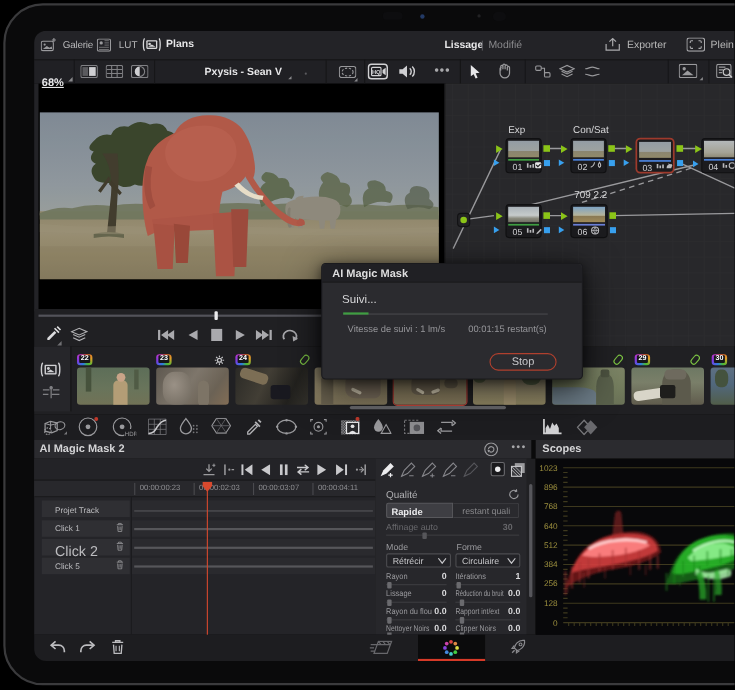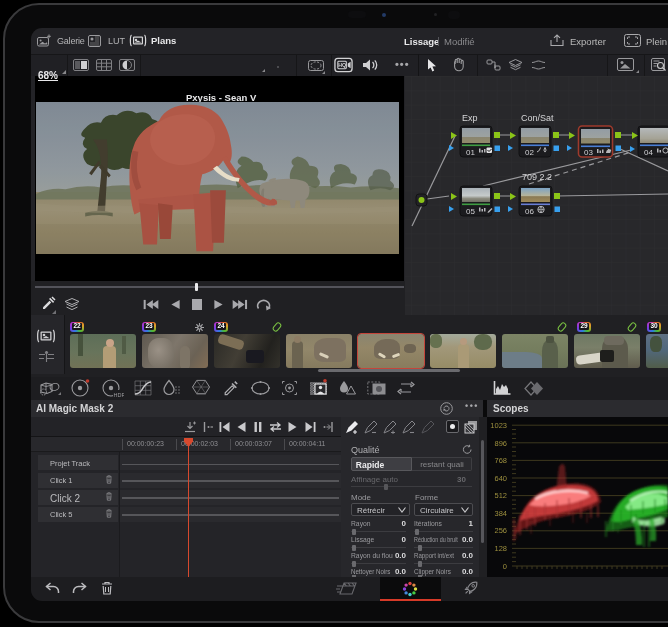--- a/index.html
+++ b/index.html
@@ -94,21 +94,21 @@
     <svg class="abs" style="left:96px;top:59px;" width="16" height="12" viewBox="0 0 16 12">
       <rect x="0.5" y="0.5" width="15" height="11" rx="1.5" fill="none" stroke="#808084"></rect>
       <path d="M5.5 1v10M10.5 1v10M1 4.2h14M1 7.8h14" stroke="#808084" stroke-width="1"></path>
     </svg>
     <svg class="abs" style="left:119px;top:59px;" width="16" height="12" viewBox="0 0 16 12">
       <rect x="0.5" y="0.5" width="15" height="11" rx="1.5" fill="none" stroke="#808084"></rect>
       <path d="M8 1.5 a4.5 4.5 0 0 0 0 9 Z" fill="#cfcfd2"></path>
       <path d="M8 1.5 a4.5 4.5 0 0 1 0 9" fill="none" stroke="#808084"></path>
     </svg>
     <div class="abs" style="left:140px;top:54px;width:1px;height:22px;background:#161618;"></div>
-    <div class="txt w" style="left:186px;top:60px;font-size:9.5px;font-weight:bold;margin-top:32px;">Pxysis - Sean V</div>
+    <div class="txt w" style="left:186px;top:60px;font-size:9.5px;font-weight:bold;">Pxysis - Sean V</div>
     <div class="abs" style="left:262px;top:69px;width:0;height:0;border-left:3.5px solid transparent;border-bottom:3.5px solid #88888b;"></div>
     <div class="abs" style="left:296px;top:54px;width:1px;height:22px;background:#161618;"></div>
     <div class="abs" style="left:277px;top:66px;width:2px;height:2px;border-radius:50%;background:#5a5a5e;"></div>
     <svg class="abs" style="left:308px;top:60px;" width="16" height="11" viewBox="0 0 16 11">
       <rect x="0.5" y="0.5" width="15" height="10" rx="2" fill="none" stroke="#98989b"></rect>
       <ellipse cx="8" cy="5.5" rx="5" ry="3.6" fill="none" stroke="#98989b" stroke-dasharray="2 1.5"></ellipse>
     </svg>
     <div class="abs" style="left:322px;top:71px;width:0;height:0;border-left:3.5px solid transparent;border-bottom:3.5px solid #88888b;"></div>
     <div class="abs" style="left:331px;top:54px;width:1px;height:22px;background:#161618;"></div>
     <svg class="abs" style="left:334px;top:57px;" width="19" height="16" viewBox="0 0 20 16">
@@ -645,21 +645,21 @@
     <div class="abs" style="left:38px;top:455px;width:80px;height:15px;background:#2f2f33;"></div>
     <div class="abs" style="left:38px;top:472.5px;width:80px;height:15px;background:#2f2f33;"></div>
     <div class="abs" style="left:38px;top:489.5px;width:80px;height:15px;background:#2f2f33;"></div>
     <div class="abs" style="left:38px;top:506.5px;width:80px;height:15px;background:#2f2f33;"></div>
     <div class="abs" style="left:120px;top:455px;width:221px;height:15px;background:#2a2a2e;"></div>
     <div class="abs" style="left:120px;top:472.5px;width:221px;height:15px;background:#2a2a2e;"></div>
     <div class="abs" style="left:120px;top:489.5px;width:221px;height:15px;background:#2a2a2e;"></div>
     <div class="abs" style="left:120px;top:506.5px;width:221px;height:15px;background:#2a2a2e;"></div>
     <div class="txt" style="left:50px;top:458.5px;font-size:7.5px;color:#bcbcbf;">Projet Track</div>
     <div class="txt" style="left:50px;top:476px;font-size:7.5px;color:#bcbcbf;">Click 1</div>
-    <div class="txt" style="left:50px;top:493px;font-size:10px;color:#bcbcbf;">Click 2</div>
+    <div class="txt" style="left:50px;top:493px;font-size:13px;color:#bcbcbf;">Click 2</div>
     <div class="txt" style="left:50px;top:510px;font-size:7.5px;color:#bcbcbf;">Click 5</div>
     <svg class="abs" style="left:105px;top:475px;" width="8" height="9" viewBox="0 0 9 11">
         <path d="M1 2.5 h7 M3 2.5 V1 h3 v1.5 M2 4 l0.5 6 h4 l0.5 -6" fill="none" stroke="#8e8e92"></path>
         <path d="M3.6 4.5 v4 M5.4 4.5 v4" stroke="#8e8e92" stroke-width="0.8"></path>
       </svg>
     <svg class="abs" style="left:105px;top:492px;" width="8" height="9" viewBox="0 0 9 11">
         <path d="M1 2.5 h7 M3 2.5 V1 h3 v1.5 M2 4 l0.5 6 h4 l0.5 -6" fill="none" stroke="#8e8e92"></path>
         <path d="M3.6 4.5 v4 M5.4 4.5 v4" stroke="#8e8e92" stroke-width="0.8"></path>
       </svg>
     <svg class="abs" style="left:105px;top:509px;" width="8" height="9" viewBox="0 0 9 11">
@@ -823,14 +823,26 @@
       <circle cx="2.5" cy="8" r="1.7" fill="#84d"></circle>
       <circle cx="4.1" cy="4.1" r="1.7" fill="#c4a"></circle>
     </svg>
     <svg class="abs" style="left:463px;top:580px;" width="16" height="16" viewBox="0 0 16 16">
       <path d="M13.8 2.2 q0.6 4 -2.2 6.8 q-2 2 -4.6 2.4 L4.6 9 q0.4 -2.6 2.4 -4.6 q2.8 -2.8 6.8 -2.2Z" fill="none" stroke="#8a8a8e" stroke-width="1.1"></path>
       <circle cx="10.2" cy="5.8" r="1.3" fill="none" stroke="#8a8a8e" stroke-width="1"></circle>
       <path d="M5 9.5 L2.5 9.5 L4.4 6.8 M6.5 11 L6.5 13.5 L9.2 11.6" fill="none" stroke="#8a8a8e" stroke-width="1.1"></path>
       <path d="M4.8 11.2 L2.6 13.4" stroke="#8a8a8e" stroke-width="1.2"></path>
     </svg>
     
+    <div class="abs" style="left:292px;top:239px;width:238px;height:106px;border-radius:4px;background:#2b2b2f;
+      box-shadow:0 10px 34px rgba(0,0,0,0.72), 0 2px 10px rgba(0,0,0,0.5);border:1px solid #1a1a1d;">
+      <div class="abs" style="left:0;top:0;width:100%;height:17px;background:#202024;border-radius:4px 4px 0 0;border-bottom:1px solid #161618;"></div>
+      <div class="txt" style="left:9px;top:4px;font-size:10px;font-weight:bold;color:#dededf;">AI Magic Mask</div>
+      <div class="txt" style="left:18px;top:26px;font-size:10.5px;color:#d8d8da;">Suivi...</div>
+      <div class="abs" style="left:19px;top:44.5px;width:186px;height:1.4px;background:#48484c;"></div>
+      <div class="abs" style="left:19px;top:44px;width:23px;height:2.2px;background:#3f9e42;"></div>
+      <div class="txt" style="left:23px;top:54px;font-size:8.5px;color:#96969a;">Vitesse de suivi : 1 lm/s</div>
+      <div class="txt" style="right:32px;top:54px;font-size:8.5px;color:#96969a;">00:01:15 restant(s)</div>
+      <div class="abs" style="left:152px;top:81px;width:61px;height:16px;border:1.4px solid #b0402e;border-radius:9px;"></div>
+      <div class="txt" style="left:152px;top:84px;width:61px;text-align:center;font-size:10px;color:#c8c8cb;">Stop</div>
+    </div>
   </div>
 </div>
 
 </body></html>

